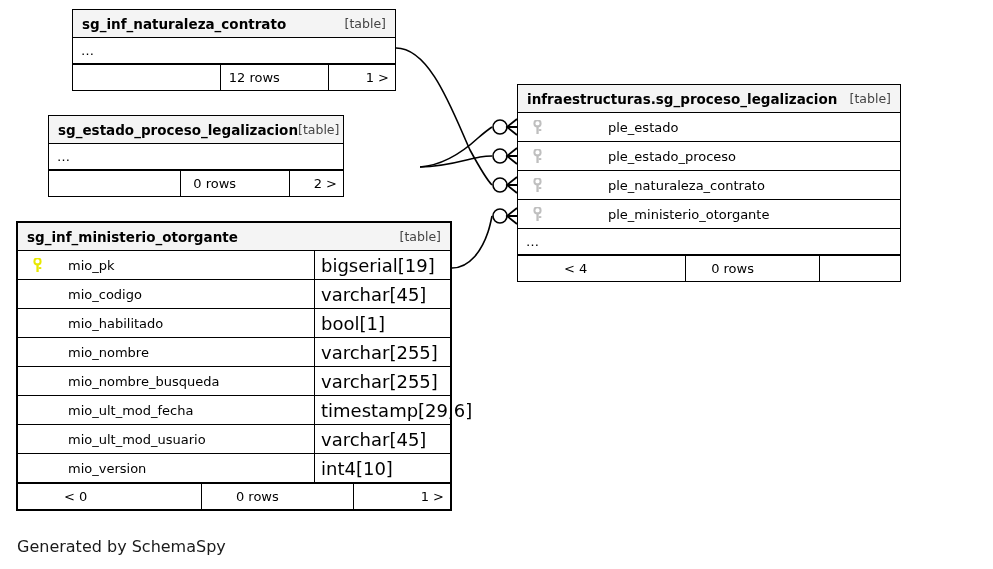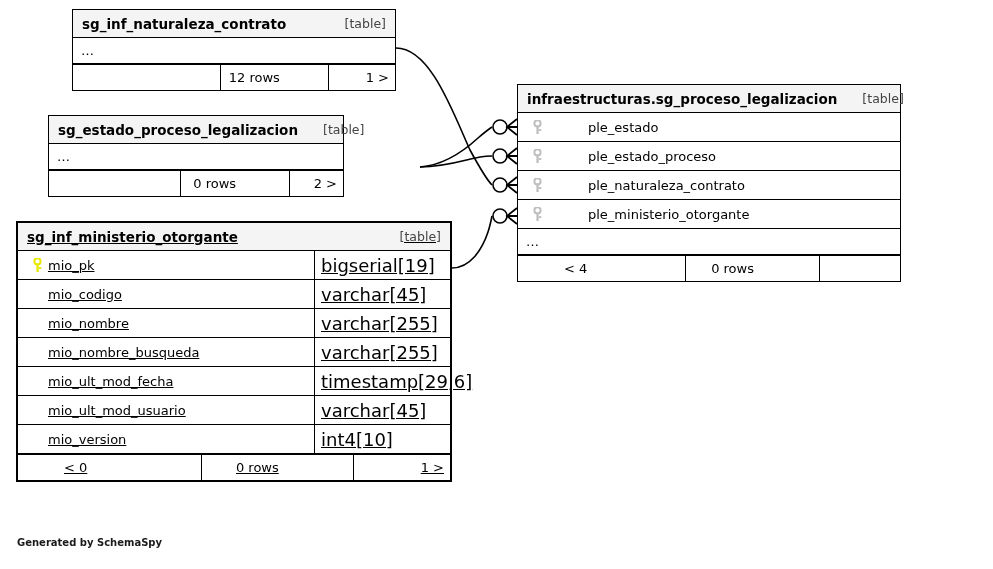--- a/index.html
+++ b/index.html
@@ -13,31 +13,30 @@
   #canvas{position:absolute;left:0;top:0;width:993px;height:569px;}
   svg.edges{position:absolute;left:0;top:0;width:993px;height:569px;pointer-events:none;}
 
   .table-box{
     position:absolute;
     background:#ffffff;
     box-sizing:border-box;
     border:1px solid #000;
     z-index:3;
   }
-  .table-box.thick{border:2px solid #000;text-decoration:underline;}
+  .table-box.thick{border:2px solid #000;}
 
   .tbl-header{
     background:#f4f4f4;
     border-bottom:1px solid #000;
     display:flex;
     align-items:center;
     box-sizing:border-box;
     padding:0 9px;
     height:28px;
-    gap:25px;
   }
   .tbl-name{
     font-weight:bold;
     font-size:13.5px;
     color:#000;
     white-space:nowrap;
   }
   .tbl-tag{
     margin-left:auto;
     font-size:12.5px;
@@ -58,20 +57,21 @@
     display:flex;
     align-items:center;
     box-sizing:border-box;
     flex:1 1 auto;
     height:100%;
     padding-left:8px;
     font-size:13px;
     color:#000;
     white-space:nowrap;
     overflow:hidden;
+    gap:20px;
   }
   .col-type{
     box-sizing:border-box;
     height:100%;
     display:flex;
     align-items:center;
     padding-left:6px;
     font-size:18px;
     color:#000;
     border-left:1px solid #000;
@@ -119,24 +119,23 @@
   }
   .foot-cell:first-child{border-left:none;}
   .foot-left{justify-content:flex-start;}
   .foot-mid{justify-content:center;}
   .foot-right{justify-content:flex-end;}
 
   .credit{
     position:absolute;
     left:17px;
     top:537px;
-    font-size:10px;
+    font-size:16px;
     color:#1a1a1a;
     white-space:nowrap;
-    font-weight:bold;
   }
 
   
   #tbl-naturaleza{left:72px;top:9px;width:324px;}
   #tbl-estado{left:48px;top:115px;width:296px;}
   #tbl-ministerio{left:16px;top:221px;width:436px;}
   #tbl-proceso{left:517px;top:84px;width:384px;}
 </style>
 </head>
 <body>
@@ -221,20 +220,27 @@
     </div>
 
     <div class="tbl-row">
       <div class="col-name">
         <span class="key-slot"></span>
         <span>mio_codigo</span>
       </div>
       <div class="col-type" style="width:136px">varchar[45]</div>
     </div>
 
+    <div class="tbl-row">
+      <div class="col-name">
+        <span class="key-slot"></span>
+        <span>mio_habilitado</span>
+      </div>
+      <div class="col-type" style="width:136px">bool[1]</div>
+    </div>
 
     <div class="tbl-row">
       <div class="col-name">
         <span class="key-slot"></span>
         <span>mio_nombre</span>
       </div>
       <div class="col-type" style="width:136px">varchar[255]</div>
     </div>
 
     <div class="tbl-row">

